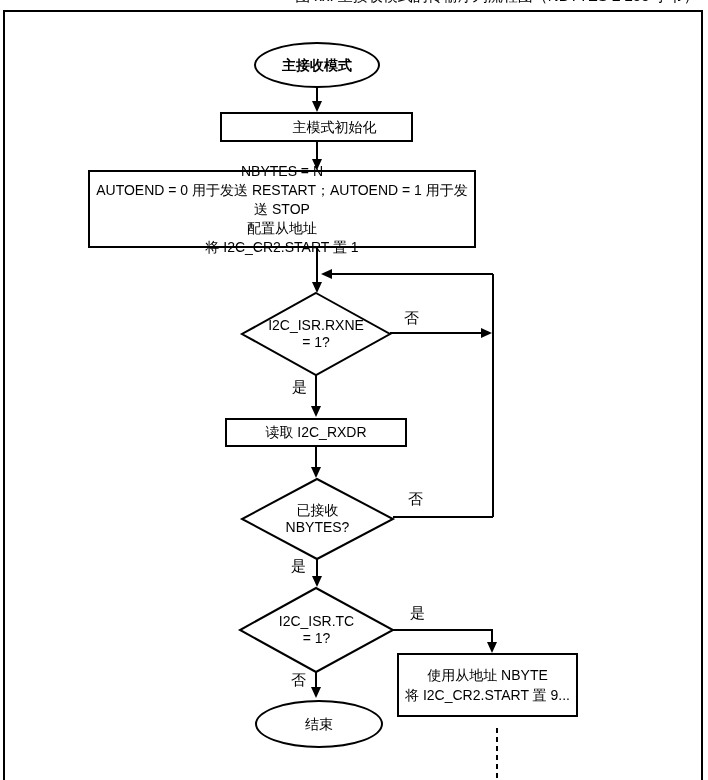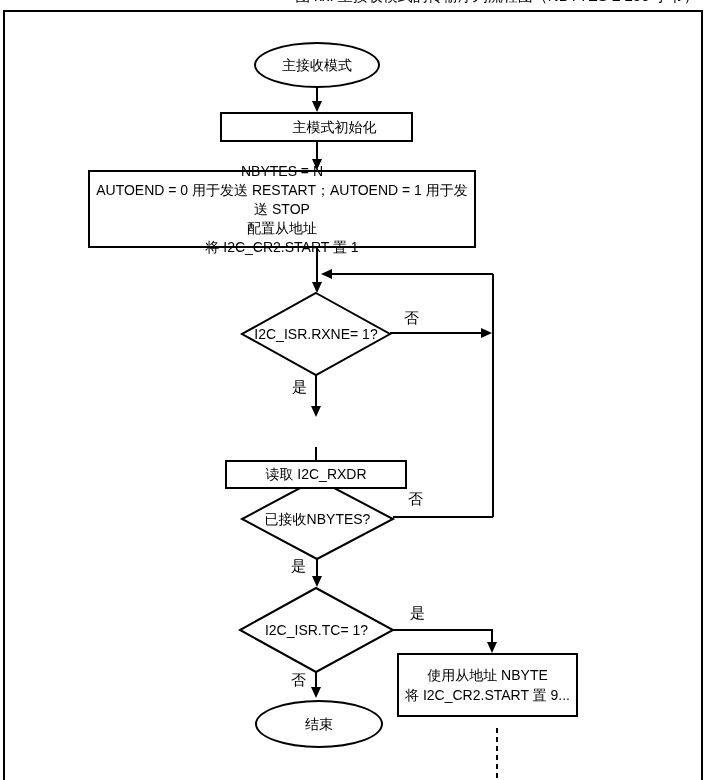--- a/index.html
+++ b/index.html
@@ -34,35 +34,35 @@
     border: 2px solid #000; background: #fff;
     display: flex; flex-direction: column;
     align-items: center; justify-content: center;
     text-align: center;
     font-size: 14px; line-height: 19px;
     z-index: 2;
   }
   .oval { border-radius: 50%; }
   .dtext {
     position: absolute; box-sizing: border-box;
-    display: flex; flex-direction: row;
+    display: flex; flex-direction: column;
     align-items: center; justify-content: center;
     text-align: center;
     font-size: 14px; line-height: 17px;
     z-index: 3;
   }
   .edge-label {
     position: absolute;
     font-size: 15px; line-height: 18px;
     z-index: 3;
   }
-  #node-start   { left: 254px; top: 42px;  width: 126px; height: 46px; }
+  #node-start   { left: 254px; top: 42px;  width: 126px; height: 46px; font-weight: bold; }
   #node-init    { left: 220px; top: 112px; width: 193px; height: 30px; padding-left: 36px; }
   #node-setup   { left: 88px;  top: 170px; width: 388px; height: 78px; font-size: 14px; line-height: 19px; }
-  #node-read    { left: 225px; top: 418px; width: 182px; height: 29px; margin-top: 42px; }
+  #node-read    { left: 225px; top: 418px; width: 182px; height: 29px; }
   #node-restart { left: 397px; top: 653px; width: 181px; height: 64px; line-height: 20px; }
   #node-end     { left: 255px; top: 700px; width: 128px; height: 48px; }
   #dtext-rxne   { left: 242px; top: 293px; width: 148px; height: 82px; }
   #dtext-nbytes { left: 242px; top: 479px; width: 151px; height: 80px; }
   #dtext-tc     { left: 240px; top: 588px; width: 153px; height: 84px; }
   #lbl-rxne-no   { left: 404px; top: 309px; }
   #lbl-rxne-yes  { left: 292px; top: 378px; }
   #lbl-nbytes-no { left: 408px; top: 490px; }
   #lbl-nbytes-yes{ left: 291px; top: 557px; }
   #lbl-tc-yes    { left: 410px; top: 604px; }

